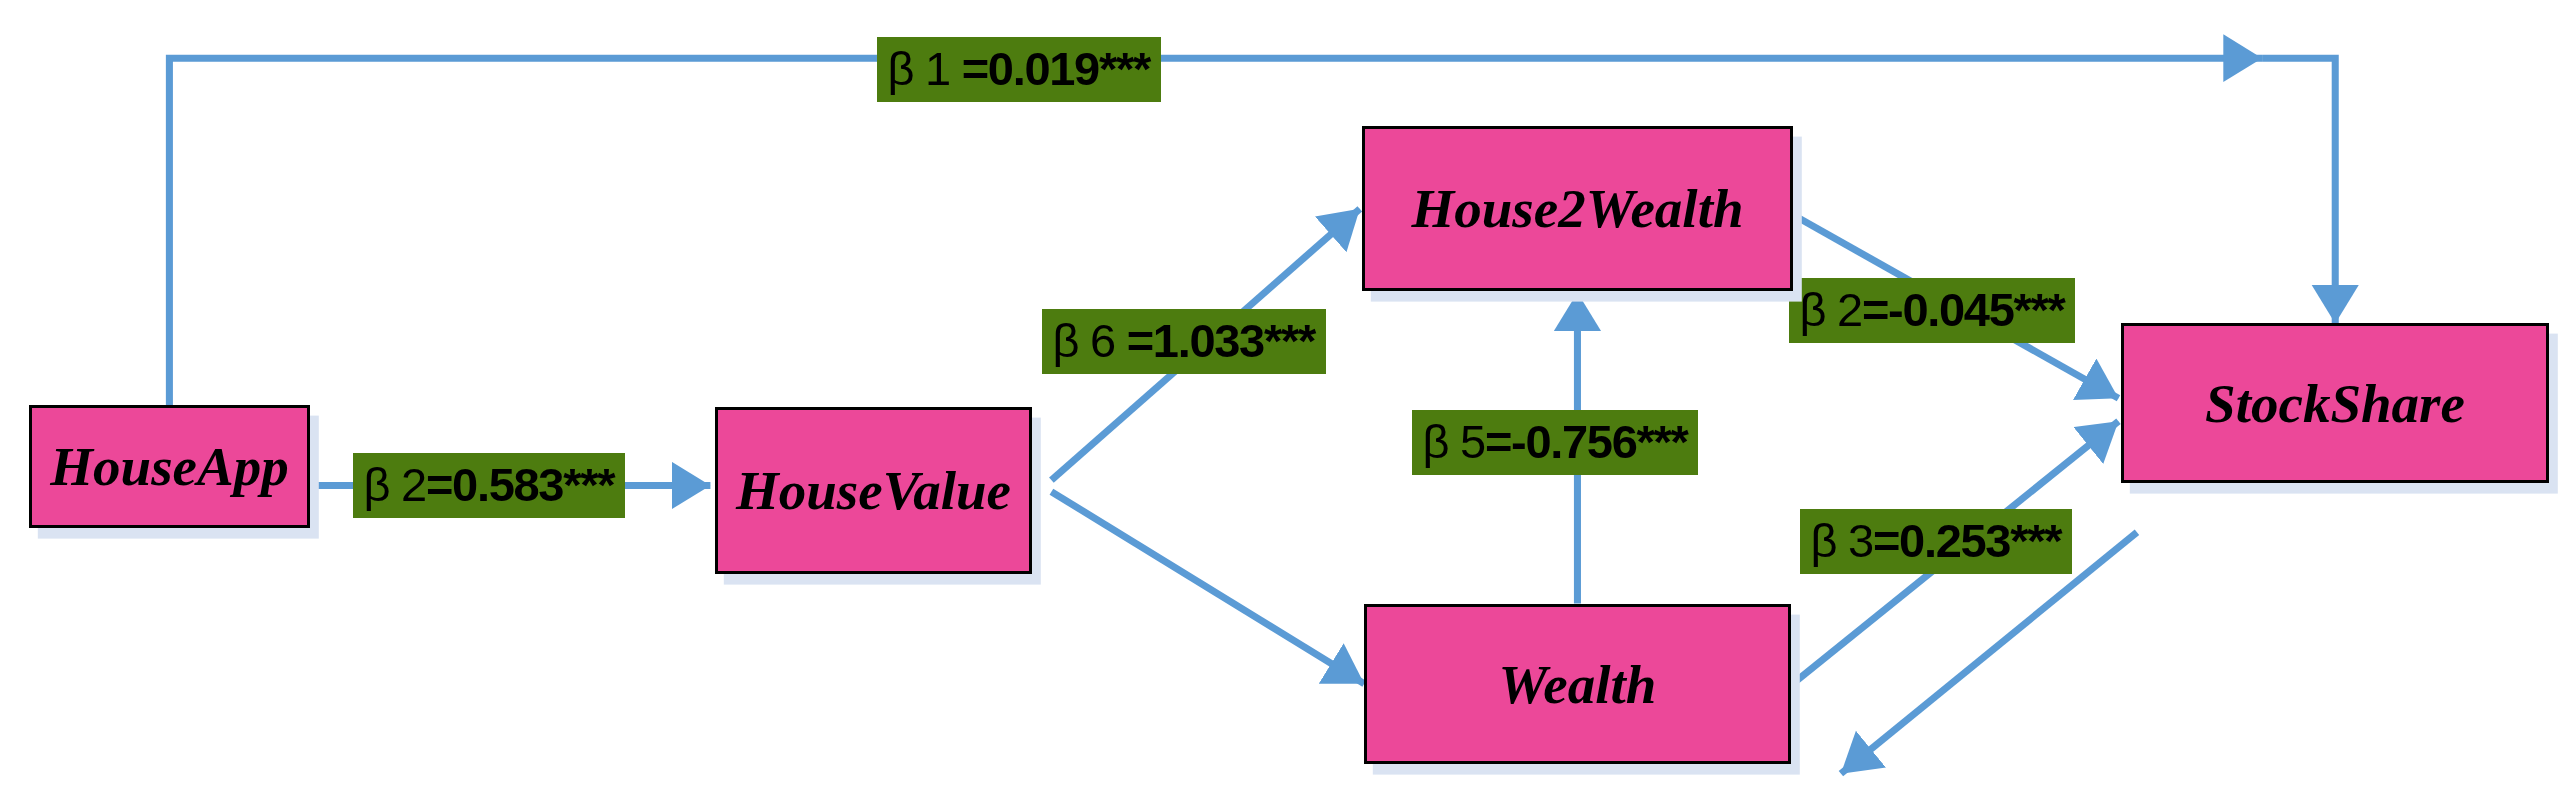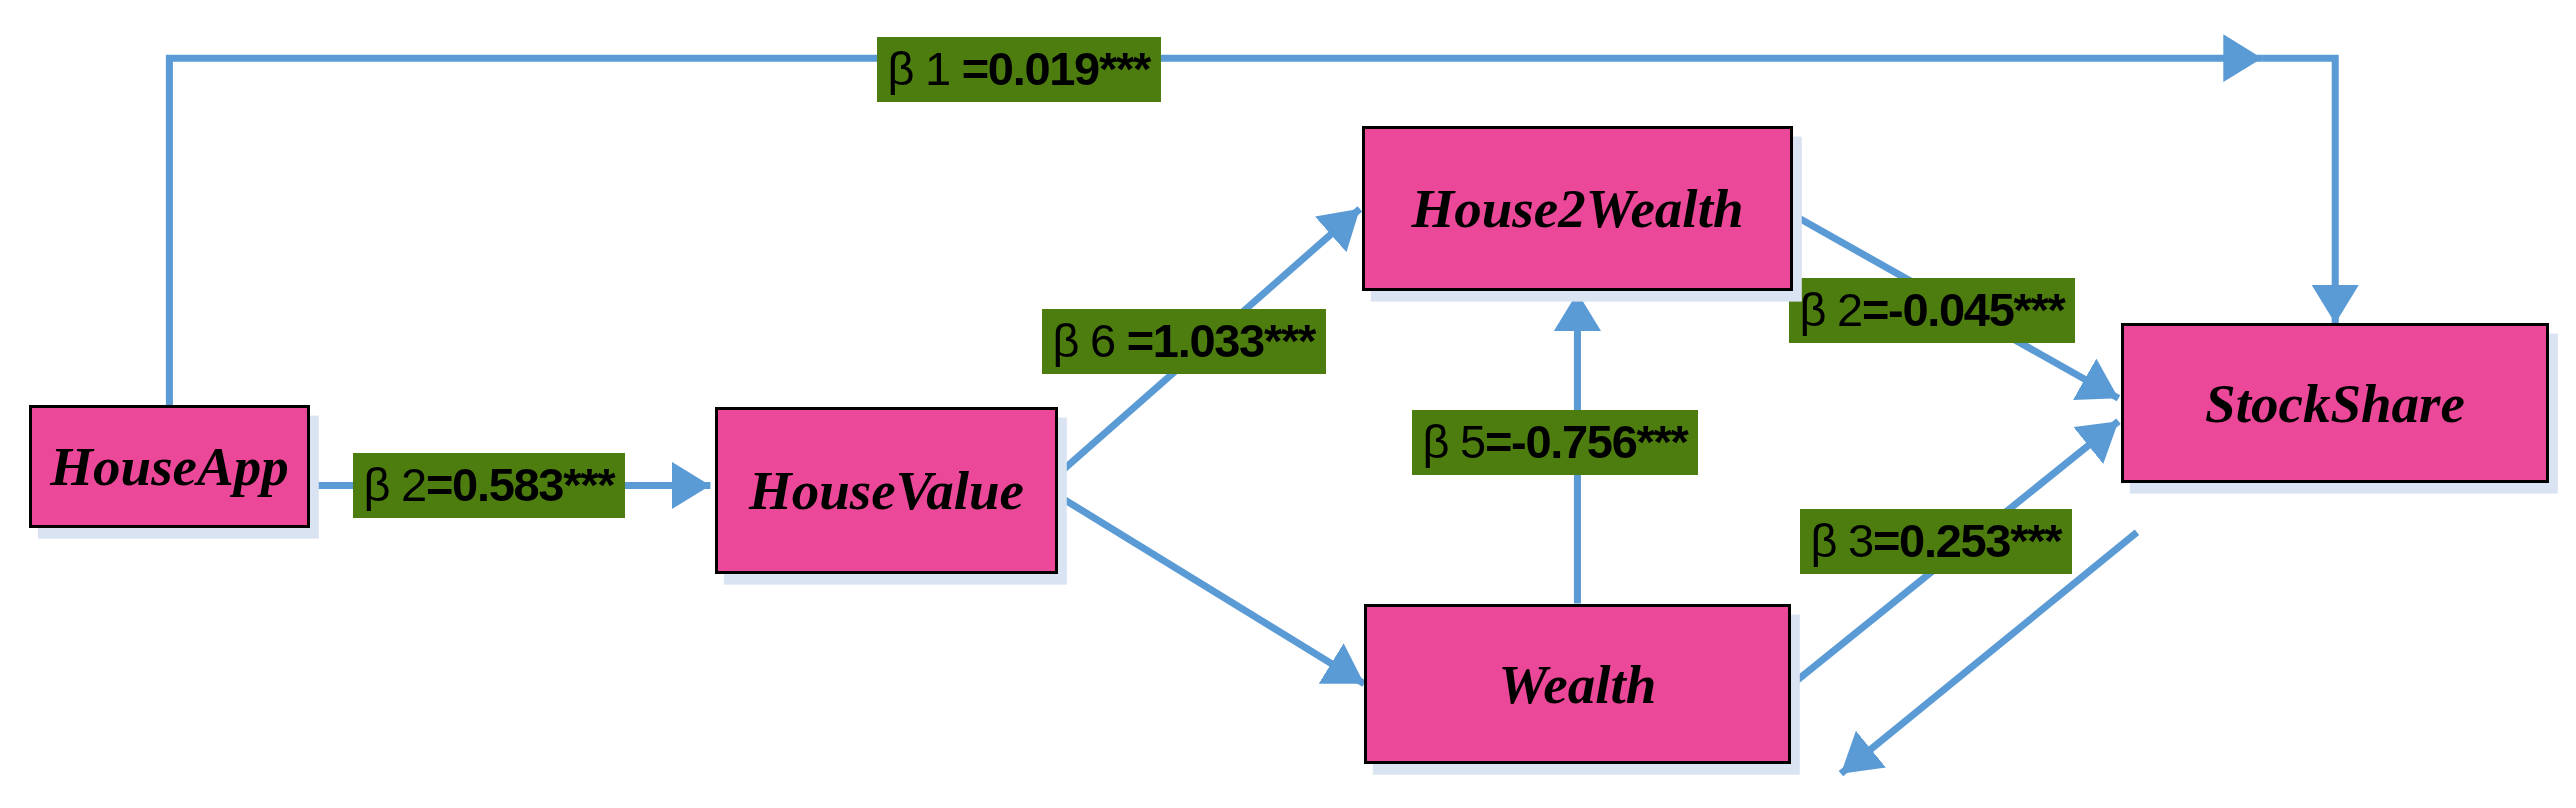--- a/index.html
+++ b/index.html
@@ -53,21 +53,21 @@
     letter-spacing: -1.3px;
     line-height: 1.15;
     color: #000000;
     padding: 5.3px 10.6px;
   }
   .edge-label .val {
     font-weight: bold;
   }
   
   #node-houseapp     { left: 29px;   top: 405px; width: 281px; height: 123px; }
-  #node-housevalue   { left: 715px;  top: 407px; width: 343px; height: 167px; }
+  #node-housevalue   { left: 715px;  top: 407px; width: 317px; height: 167px; }
   #node-house2wealth { left: 1362px; top: 126px; width: 431px; height: 165px; }
   #node-wealth       { left: 1364px; top: 604px; width: 427px; height: 160px; }
   #node-stockshare   { left: 2121px; top: 323px; width: 428px; height: 160px; }
   
   #edge-label-beta1 { left: 877px;  top: 37px;  }
   #edge-label-beta2 { left: 1789px; top: 278px; }
   #edge-label-beta3 { left: 1800px; top: 509px; }
   #edge-label-beta4 { left: 1042px; top: 309px; }
   #edge-label-beta5 { left: 1412px; top: 410px; }
   #edge-label-beta6 { left: 1043px; top: 549px; }

